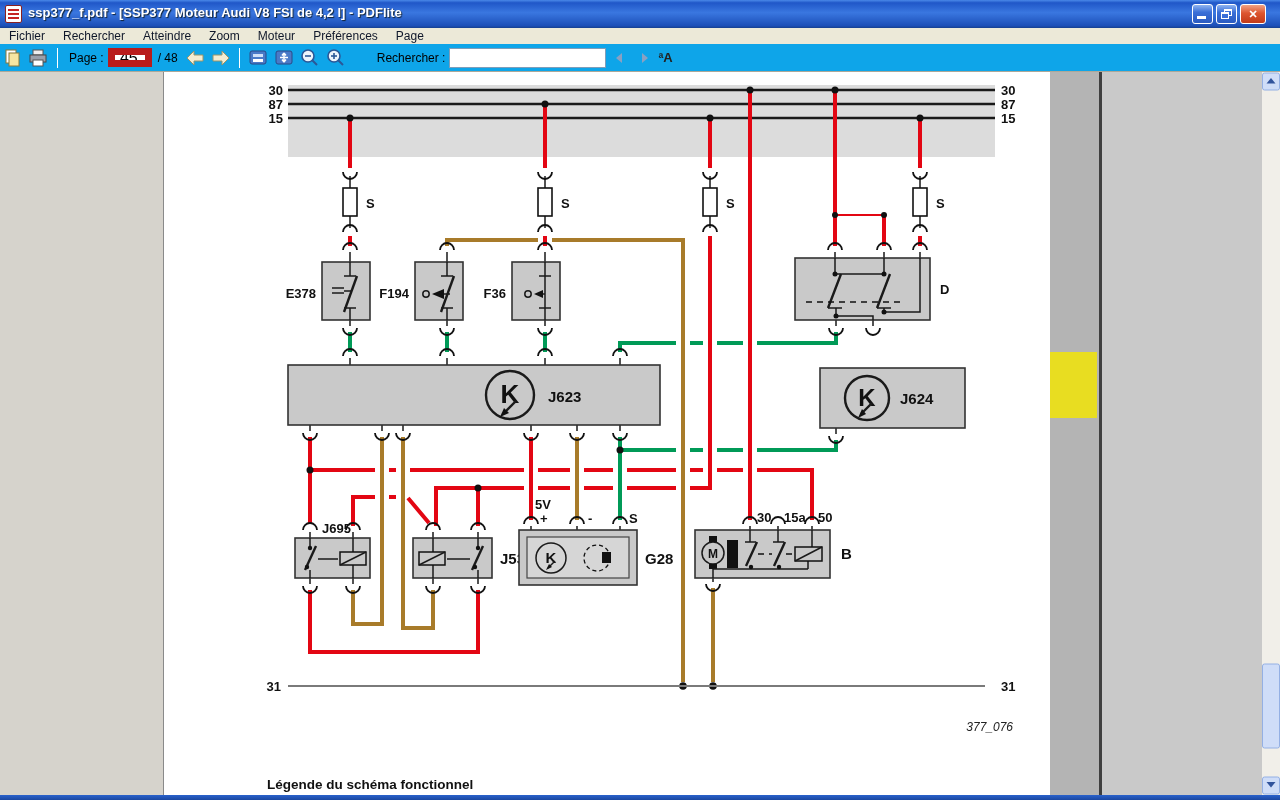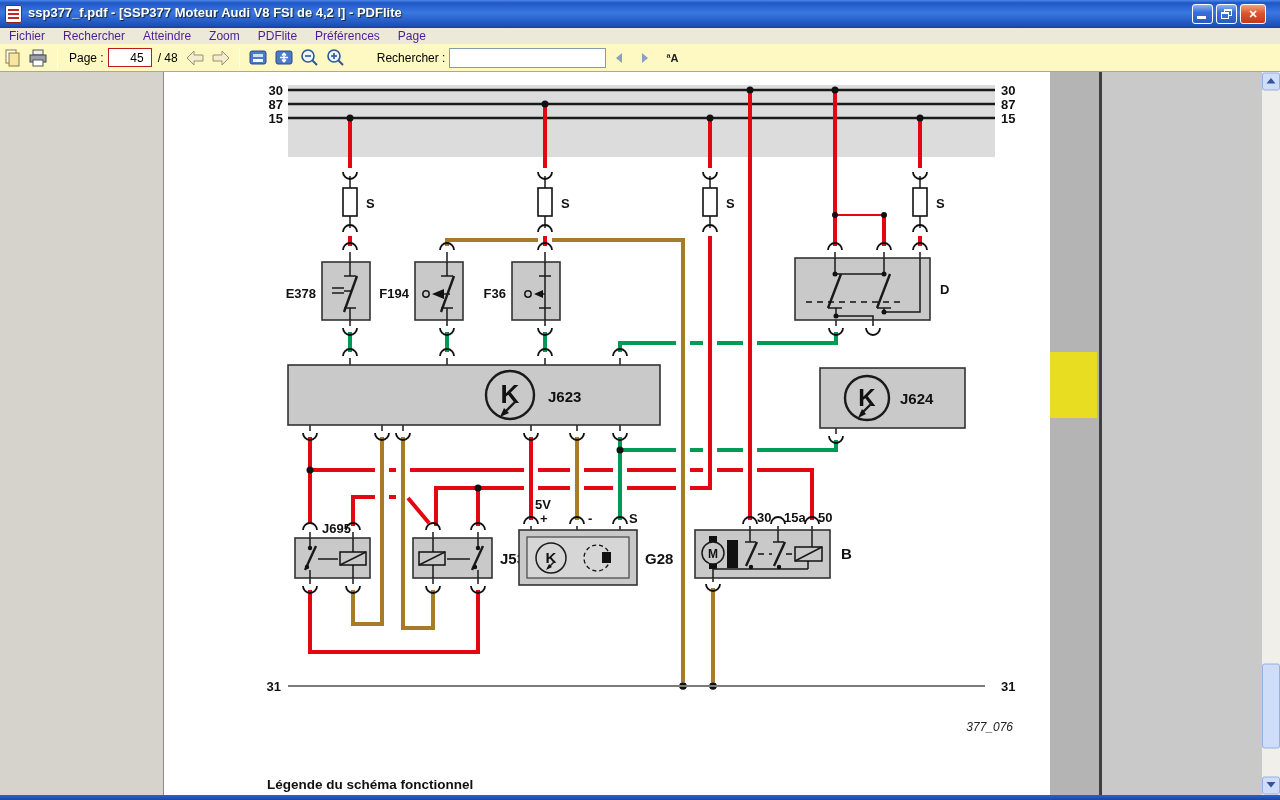--- a/index.html
+++ b/index.html
@@ -15,28 +15,28 @@
   #title-text { left:28px; top:5px; color:#fff; font-weight:bold; font-size:13px; text-shadow:1px 1px 1px #123; white-space:nowrap; }
   .winbtn { top:4px; width:21px; height:20px; border:1px solid #fff; border-radius:3px; color:#fff; font-size:11px; text-align:center; line-height:18px; }
   .winbtn.blue { background:linear-gradient(180deg,#8fb4f0,#3a6fd8 40%,#2a5ac0); }
   #btn-close { background:linear-gradient(180deg,#f0a284,#dd5630 45%,#c23a18); width:26px; font-weight:bold; }
   .glyph-min { position:absolute; left:4px; bottom:4px; width:9px; height:3px; background:#fff; }
   .glyph-rest1 { position:absolute; left:7px; top:4px; width:8px; height:7px; border:1px solid #fff; border-top-width:2px; }
   .glyph-rest2 { position:absolute; left:4px; top:7px; width:8px; height:7px; border:1px solid #fff; border-top-width:2px; background:#3a6fd8; }
 
   
   #menubar { left:0; top:28px; width:1280px; height:16px; background:#ece9d8; font-size:12px; display:flex; align-items:center; }
-  .menu-item { padding:0 9px; color:#4c1d95; }
-  #toolbar { left:0; top:44px; width:1280px; height:28px; background:#fef9c3; border-bottom:1px solid #aca899; display:flex; align-items:center; font-size:12px; }
+  .menu-item { padding:0 9px; color:#0f172a; }
+  #toolbar { left:0; top:44px; width:1280px; height:28px; background:#0ea5e9; border-bottom:1px solid #aca899; display:flex; align-items:center; font-size:12px; }
   .tb-sep { width:1px; height:20px; background:#aca899; border-right:1px solid #fff; margin:0 5px; }
   .tb-ico { width:22px; height:22px; display:flex; align-items:center; justify-content:center; margin:0 2px; }
   .tb-lbl { margin:0 4px 0 6px; }
-  #page-input { width:44px; height:19px; border:1px solid #b91c1c; font-size:12px; text-align:right; padding-right:7px; font-family:"Liberation Sans",sans-serif; }
+  #page-input { width:44px; height:19px; border:7px solid #b91c1c; font-size:16px; text-align:right; padding-right:7px; font-family:"Liberation Sans",sans-serif; }
   #search-input { width:157px; height:20px; border:1px solid #7f9db9; font-size:12px; padding:0 4px; font-family:"Liberation Sans",sans-serif; }
-  #case-btn { font-size:11px; font-weight:bold; margin-left:8px; color:#222; }
+  #case-btn { font-size:13px; font-weight:bold; margin-left:0; color:#222; }
 
   
   #main { left:0; top:72px; width:1280px; height:723px; background:#c9c9c9;border-radius:26px; }
   #bottom-border { left:0; top:795px; width:1280px; height:5px; background:linear-gradient(180deg,#2a62cc,#1b47a0); }
   svg text { font-family:"Liberation Sans",sans-serif; }
 
   
   .wr { stroke:#e30613; stroke-width:4; fill:none; }
   .wrt{ stroke:#e30613; stroke-width:2; fill:none; }
   .wg { stroke:#009a57; stroke-width:4; fill:none; }
@@ -71,21 +71,21 @@
         <span class="glyph-rest2"></span>
       </div>
     <div class="winbtn abs" id="btn-close" style="left:1240px">✕</div>
   </div>
 
   <div id="menubar" class="abs">
     <span class="menu-item">Fichier</span>
     <span class="menu-item">Rechercher</span>
     <span class="menu-item">Atteindre</span>
     <span class="menu-item">Zoom</span>
-    <span class="menu-item">PDFlite</span>
+    <span class="menu-item">Moteur</span>
     <span class="menu-item">Préférences</span>
     <span class="menu-item">Page</span>
   </div>
 
   <div id="toolbar" class="abs">
     <span class="tb-ico">
       <svg width="18" height="18">
           <rect x="2" y="1" width="10" height="13" fill="#fff" stroke="#8a7a3a"></rect>
           <rect x="5" y="4" width="10" height="13" fill="#f6e6a2" stroke="#8a7a3a"></rect>
         </svg>

